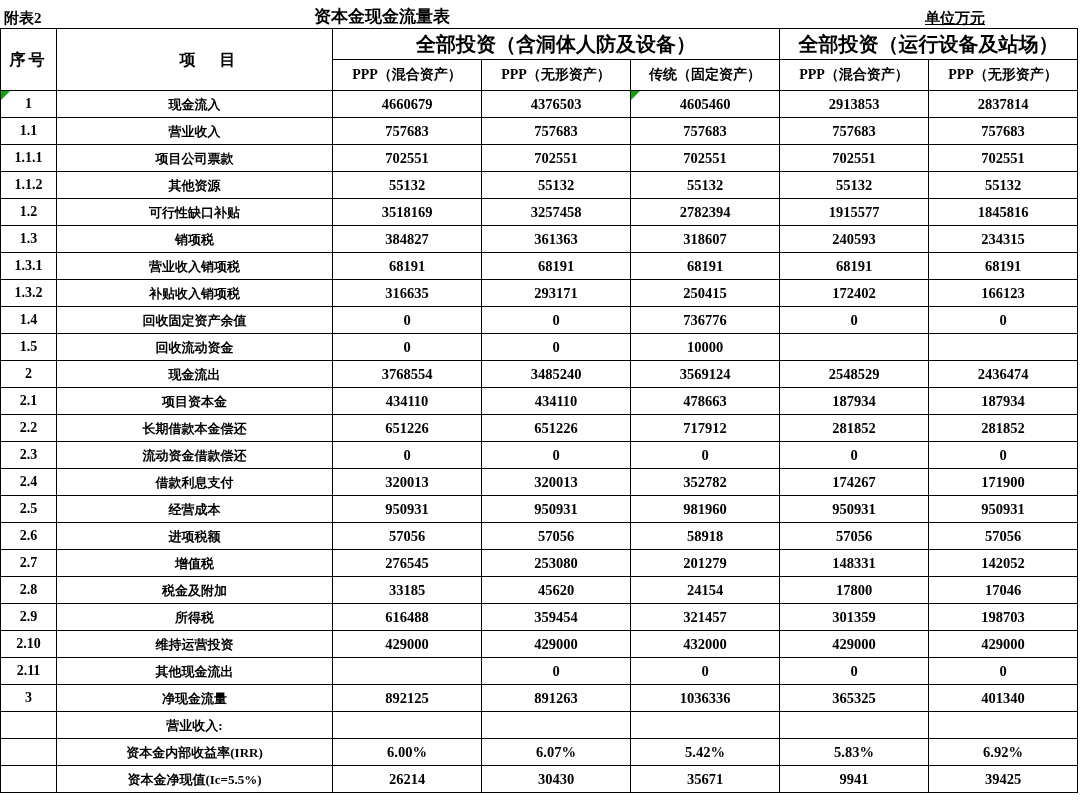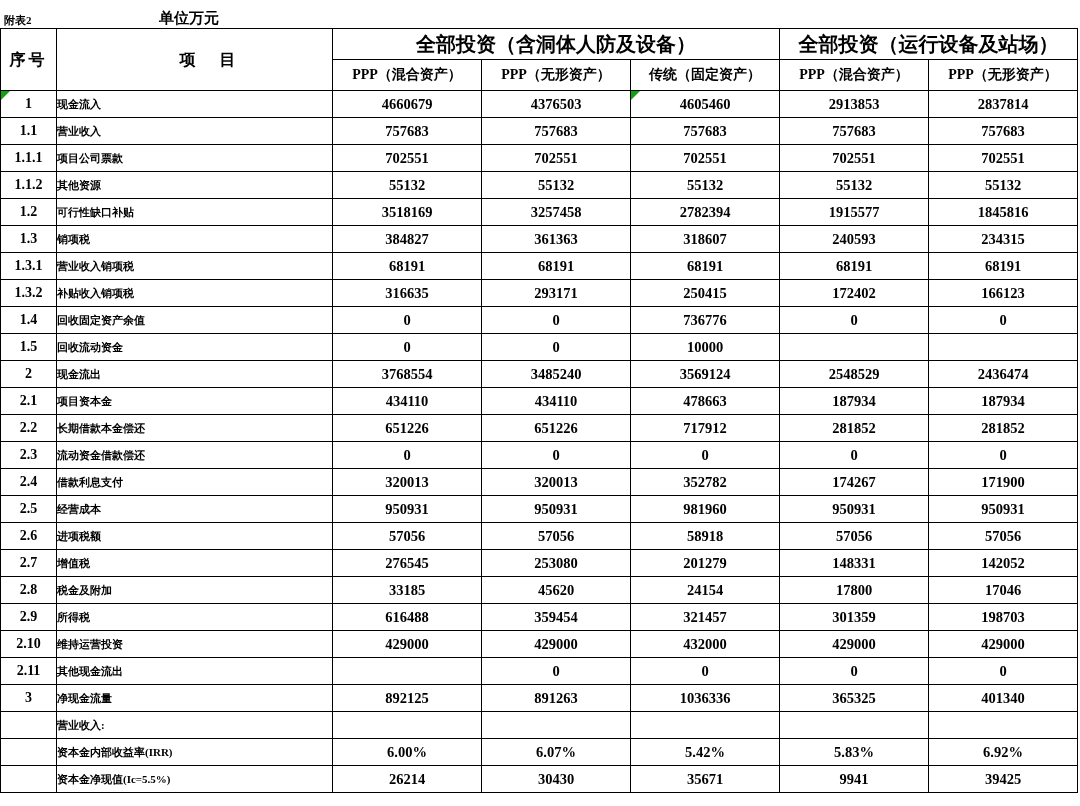--- a/index.html
+++ b/index.html
@@ -23,33 +23,34 @@
     display: flex;
     align-items: flex-end;
     height: 28px;
     font-weight: bold;
     font-size: 15px;
     position: relative;
   }
   .topbar .t-left {
     width: 60px;
     padding-left: 4px;
-    font-size: 11px;
+    font-size: 15px;
   }
   .topbar .t-center {
     flex: 1;
     text-align: center;
     font-size: 17px;
     padding-right: 130px;
   }
   .topbar .t-right {
     width: 250px;
     text-align: center;
     font-size: 15px;
-    padding-right: 24px;
+    padding-right: 0;
+    text-decoration: underline;
   }
   table {
     border-collapse: collapse;
     width: 1078px;
     table-layout: fixed;
   }
   table, th, td {
     border: 1px solid #000;
   }
   th, td {
@@ -80,22 +81,22 @@
     font-size: 14px;
     height: 30px;
     margin-top: 9px;
   }
   td.seq {
     width: 56px;
     font-size: 14px;
   }
   td.item {
     width: 276px;
-    text-align: left;
-    font-size: 11px;
+    text-align: center;
+    font-size: 13px;
   }
   td.num {
     width: 148px;
     font-size: 14.5px;
   }
   .col-seq { width: 56px; }
   .col-item { width: 276px; }
   .col-n { width: 149px; }
   
   .tri {
@@ -110,20 +111,21 @@
     border-right: 9px solid transparent;
   }
 </style>
 </head>
 <body>
 
 <div id="sheet">
 
   <div class="topbar">
     <div class="t-left">附表2</div>
+    <div class="t-center">资本金现金流量表</div>
     <div class="t-right">单位万元</div>
   </div>
 
   <table>
     <colgroup>
       <col class="col-seq">
       <col class="col-item">
       <col class="col-n">
       <col class="col-n">
       <col class="col-n">

